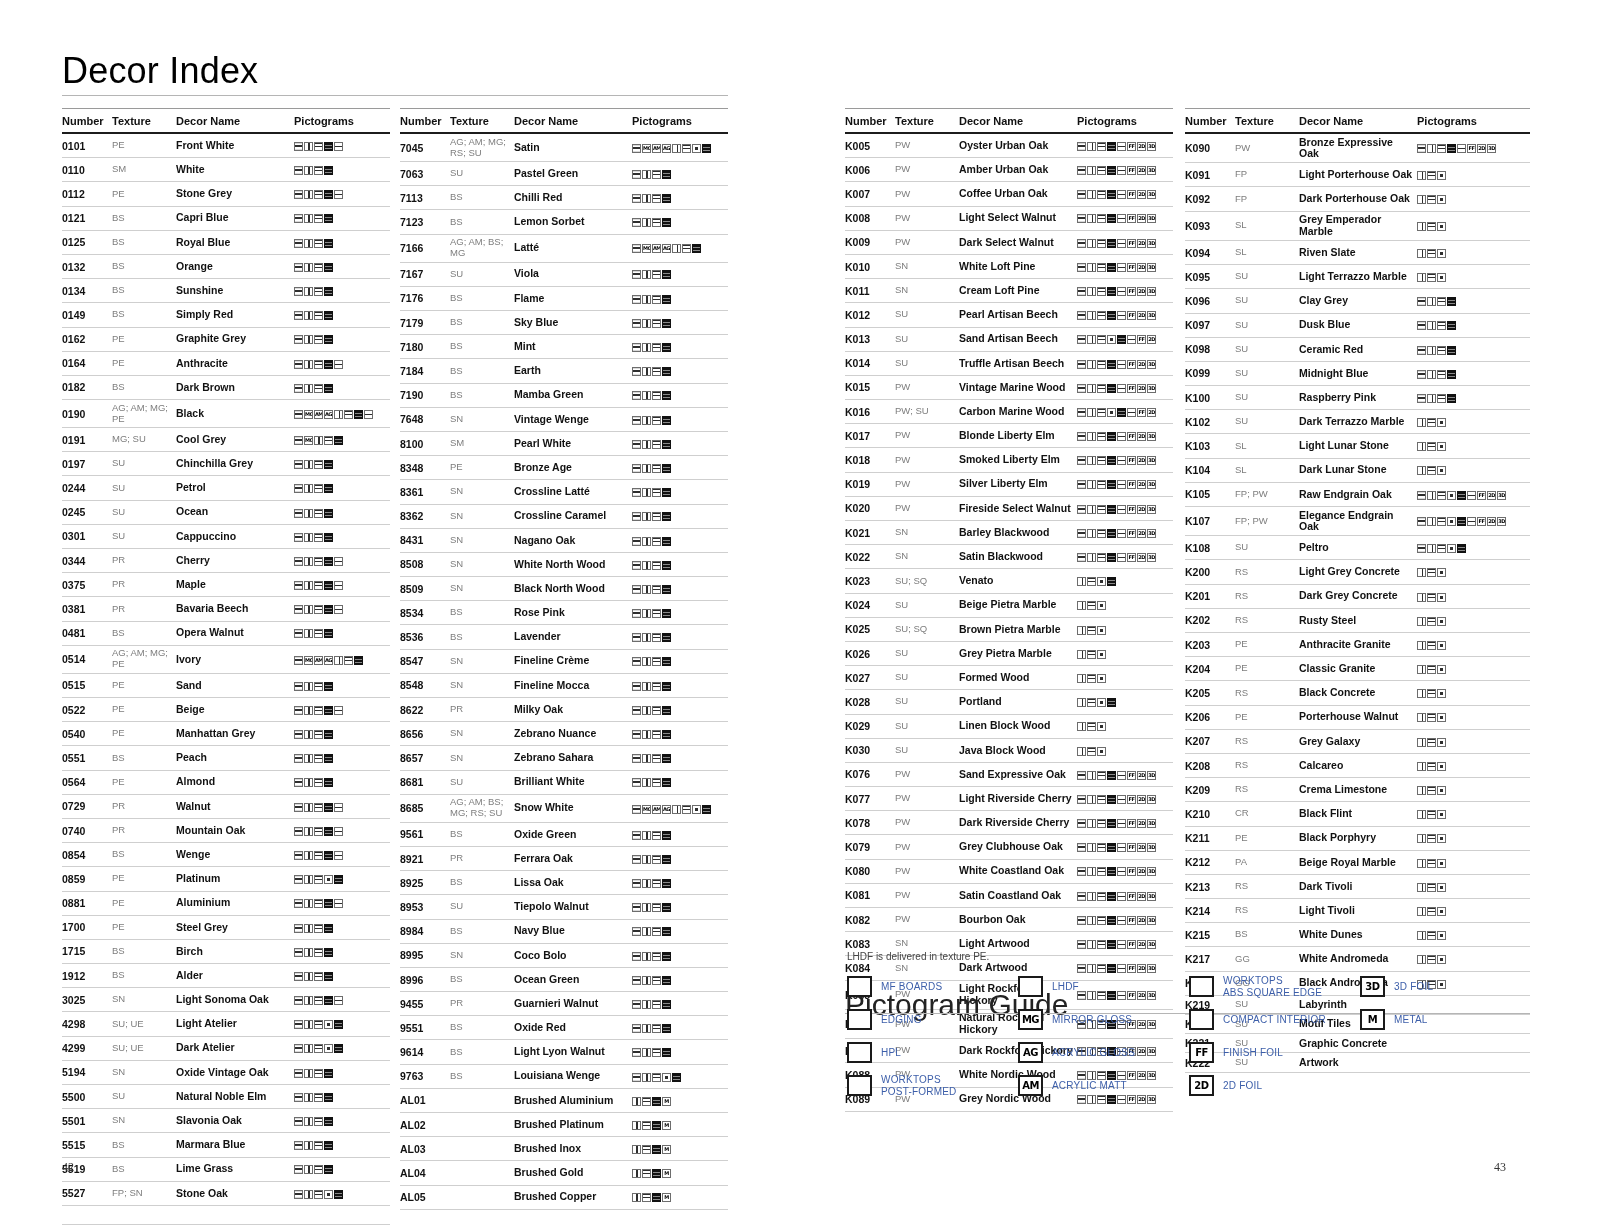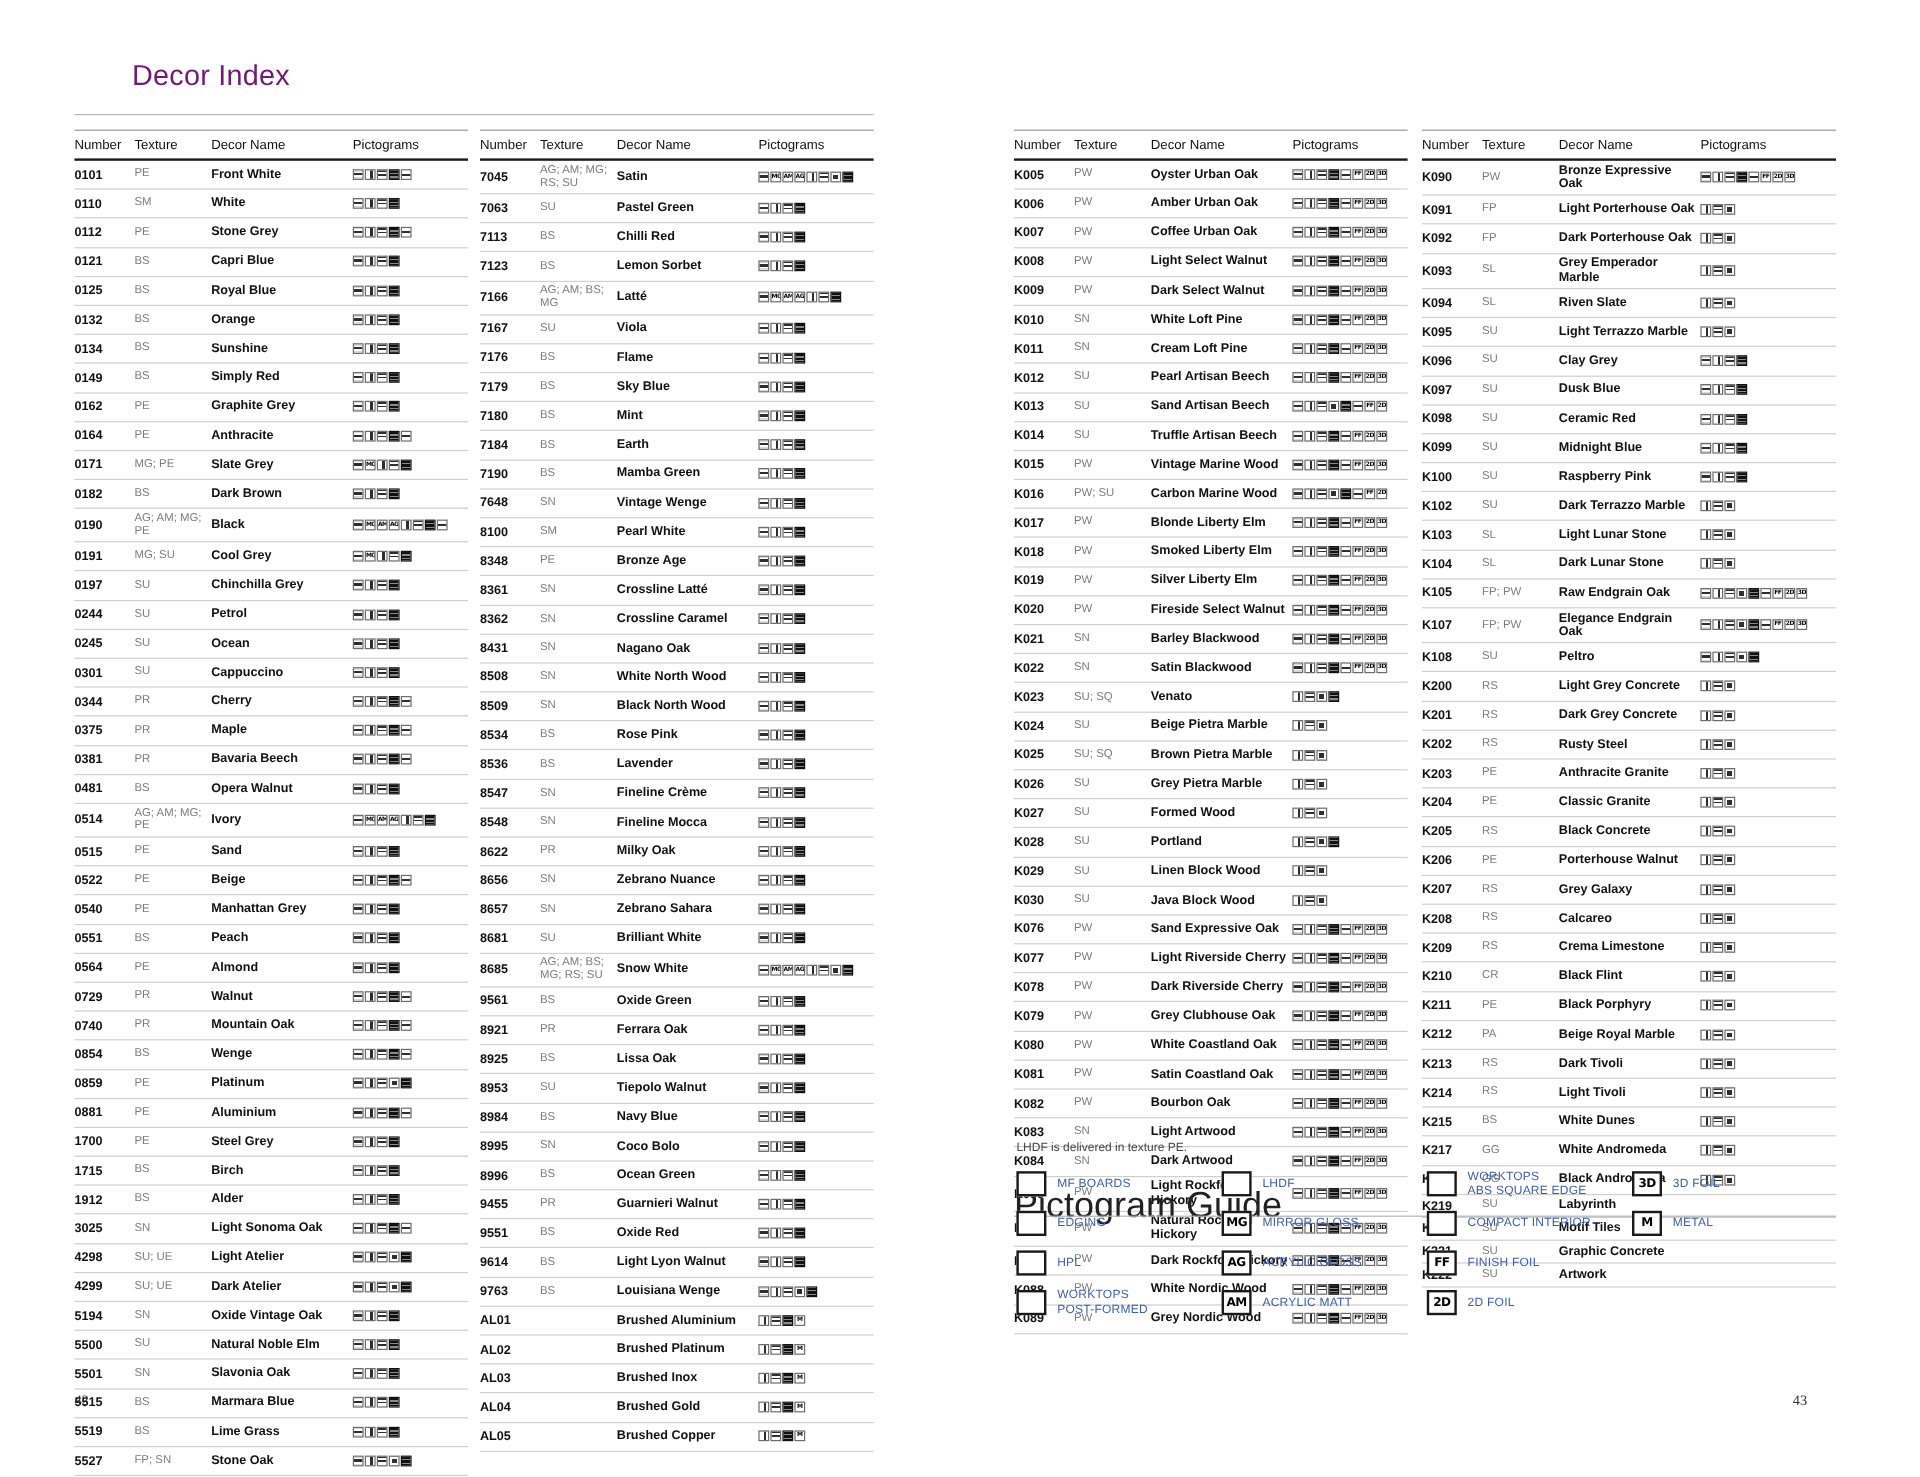--- a/index.html
+++ b/index.html
@@ -2,31 +2,31 @@
 <html><head>
 <meta charset="utf-8">
 <style>
   html,body{margin:0;padding:0;}
   body{
     width:1600px;height:1231px;position:relative;background:#ffffff;
     font-family:"Liberation Sans","DejaVu Sans",sans-serif;color:#1a1a1a;
     overflow:hidden;
   }
   .page-title{
-    position:absolute;left:62px;top:50px;font-size:24px;font-weight:400;
-    color:#701a75;letter-spacing:0.2px;margin-left:48px;
+    position:absolute;left:62px;top:50px;font-size:36px;font-weight:400;
+    color:#000000;letter-spacing:0.2px;
   }
   .title-rule{position:absolute;left:62px;top:95px;width:666px;height:1px;background:#b5b5b5;}
   .guide-rule{position:absolute;left:845px;top:1013px;width:685px;height:1px;background:#b5b5b5;}
 
   .tcol{position:absolute;top:108px;}
   .thead{
     display:grid;grid-template-columns:50px 64px 118px 1fr;
     border-top:1px solid #9a9a9a;border-bottom:2px solid #1c1c1c;
-    padding:6px 0 5px;font-size:11px;font-weight:normal;color:#111;
+    padding:6px 0 5px;font-size:11px;font-weight:bold;color:#111;
   }
   .tr{
     display:grid;grid-template-columns:50px 64px 118px 1fr;
     border-bottom:1px solid #cfcfcf;align-items:center;
     min-height:13px;padding:2.6px 0;
   }
   .c-num{font-size:10.5px;font-weight:bold;color:#111;}
   .c-tex{font-size:9.5px;color:#7d7d7d;line-height:1.15;padding-right:4px;}
   .c-name{font-size:10.5px;font-weight:bold;color:#111;padding-right:4px;line-height:1.1;}
   .c-pic{white-space:nowrap;}
@@ -133,26 +133,20 @@
       <span class="c-name">Graphite Grey</span>
       <span class="c-pic"><span class="pi ic-MF"></span><span class="pi ic-ED"></span><span class="pi ic-HPL"></span><span class="pi ic-CI"></span></span>
     </div>
     <div class="tr">
       <span class="c-num">0164</span>
       <span class="c-tex">PE</span>
       <span class="c-name">Anthracite</span>
       <span class="c-pic"><span class="pi ic-MF"></span><span class="pi ic-ED"></span><span class="pi ic-HPL"></span><span class="pi ic-CI"></span><span class="pi ic-LH"></span></span>
     </div>
     <div class="tr">
-      <span class="c-num">0171</span>
-      <span class="c-tex">MG; PE</span>
-      <span class="c-name">Slate Grey</span>
-      <span class="c-pic"><span class="pi ic-MF"></span><span class="pi ic-MG">MG</span><span class="pi ic-ED"></span><span class="pi ic-HPL"></span><span class="pi ic-CI"></span></span>
-    </div>
-    <div class="tr">
       <span class="c-num">0182</span>
       <span class="c-tex">BS</span>
       <span class="c-name">Dark Brown</span>
       <span class="c-pic"><span class="pi ic-MF"></span><span class="pi ic-ED"></span><span class="pi ic-HPL"></span><span class="pi ic-CI"></span></span>
     </div>
     <div class="tr">
       <span class="c-num">0190</span>
       <span class="c-tex">AG; AM; MG; PE</span>
       <span class="c-name">Black</span>
       <span class="c-pic"><span class="pi ic-MF"></span><span class="pi ic-MG">MG</span><span class="pi ic-AM">AM</span><span class="pi ic-AG">AG</span><span class="pi ic-ED"></span><span class="pi ic-HPL"></span><span class="pi ic-CI"></span><span class="pi ic-LH"></span></span>

